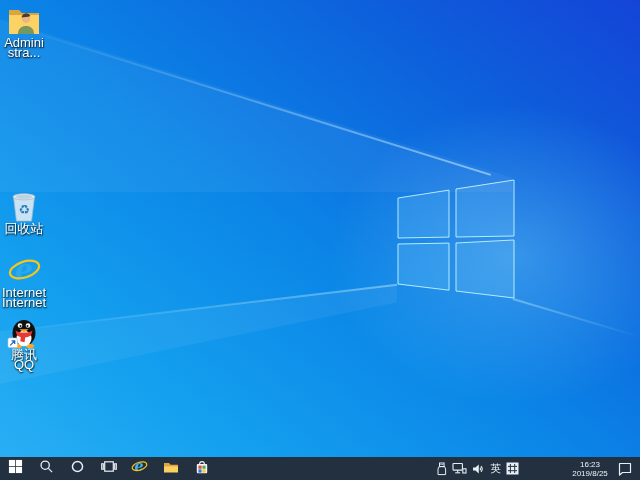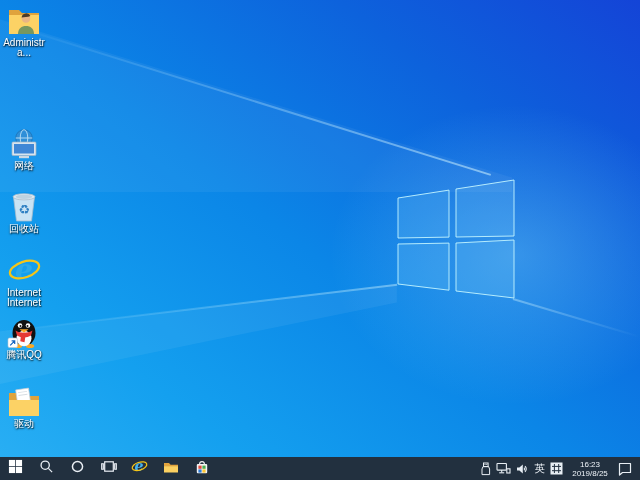--- a/index.html
+++ b/index.html
@@ -20,32 +20,32 @@
   .ray3 { left:513px; top:298px; width:132px; transform:rotate(16.6deg);
     background:linear-gradient(to right, rgba(210,245,255,.40), rgba(255,255,255,0)); }
   .wedge { position:absolute; inset:0; }
   .wedge1 { clip-path:polygon(0 4%, 80% 37%, 80% 40%, 0 40%); background:rgba(255,255,255,.05); }
   .wedge2 { clip-path:polygon(0 69%, 62% 59.5%, 62% 63%, 0 80%); background:rgba(255,255,255,.06); }
   .winlogo { position:absolute; left:396px; top:176px; }
 
   
   .dicon { position:absolute; width:46px; text-align:center; cursor:default; }
   .dicon svg { display:block; margin:0 auto; }
-  .dlabel { margin-top:1px; font-size:10px; line-height:10px; color:#fff;
+  .dlabel { margin-top:1px; font-size:13px; line-height:10px; color:#fff;
     text-shadow:0 1px 2px rgba(0,0,0,.75), 1px 1px 1px rgba(0,0,0,.5);
     word-wrap:break-word; }
 
   
   #taskbar { position:absolute; left:0; bottom:0; width:640px; height:23px;
     background:#22303f; display:flex; align-items:center; }
   .tb-btn { width:31px; height:23px; display:flex; align-items:center; justify-content:center; }
   #tray { margin-left:auto; display:flex; align-items:center; gap:5px; padding-right:7px; height:23px; }
   .tray-ic { display:flex; align-items:center; justify-content:center; height:23px; }
   .ime-lang { color:#eef3f8; font-size:10.5px; line-height:23px; }
-  .clock { color:#eef3f8; font-size:8px; line-height:9px; text-align:center; width:44px; }
+  .clock { color:#eef3f8; font-size:8px; line-height:9px; text-align:center; width:44px;margin-left:44px; }
 </style>
 </head>
 <body>
 
 <div id="screen">
 
   <div class="glow"></div>
   <div class="wedge wedge1"></div>
   <div class="wedge wedge2"></div>
   <div class="ray ray1"></div>
@@ -72,33 +72,20 @@
           <path d="M11 29 c0-5.6 3.6-8 8-8 s8 2.4 8 8 z" fill="#77975f"></path>
         </g>
       </svg>
     </span>
     <div class="dlabel">Administra...</div>
   </div>
 
 
 
 
-  <div class="dicon" style="left:1px;top:129px">
-    <span>
-      <svg width="34" height="31" viewBox="0 0 34 31">
-        <circle cx="17" cy="9" r="8.3" fill="#2f8fd8" stroke="#1c6dad" stroke-width=".7"></circle>
-        <ellipse cx="17" cy="9" rx="3.8" ry="8.3" fill="none" stroke="#bfe2f7" stroke-width=".9"></ellipse>
-        <line x1="8.7" y1="9" x2="25.3" y2="9" stroke="#bfe2f7" stroke-width=".9"></line>
-        <rect x="5" y="13" width="24" height="13.5" rx="1" fill="#d7e4ef" stroke="#9fb4c6" stroke-width=".7"></rect>
-        <rect x="7" y="15" width="20" height="9.5" fill="#3f87d6"></rect>
-        <rect x="12" y="27" width="10" height="2.2" fill="#cdd9e3"></rect>
-      </svg>
-    </span>
-    <div class="dlabel">网络</div>
-  </div>
 
   <div class="dicon" style="left:1px;top:191px">
     <span>
       <svg width="32" height="32" viewBox="0 0 32 32">
         <path d="M5.5 6 L8.5 30 H23.5 L26.5 6" fill="rgba(226,237,245,.88)" stroke="#a8bccb" stroke-width=".8"></path>
         <ellipse cx="16" cy="5.8" rx="11" ry="3.1" fill="#dde8f0" stroke="#a8bccb" stroke-width=".8"></ellipse>
         <ellipse cx="16" cy="5.8" rx="8.3" ry="2.1" fill="#bdd2e0"></ellipse>
         <text x="16" y="23" font-size="13" text-anchor="middle" fill="#2e7fc2">♻</text>
       </svg>
     </span>
@@ -131,34 +118,20 @@
         <path d="M14 20 l4.5 .8 -1 6.5 -4.2 -1 z" fill="#e53935"></path>
         <g>
           <rect x="1" y="23" width="9.5" height="9.5" rx="1.5" fill="#fff" stroke="#b9c6d2" stroke-width=".6"></rect>
           <path d="M3.2 30.4 L7.4 26.2 M4.6 25.9 h3.1 v3.1" stroke="#1664c0" stroke-width="1.2" fill="none"></path>
         </g>
       </svg>
     </span>
     <div class="dlabel">腾讯QQ</div>
   </div>
 
-  <div class="dicon" style="left:1px;top:387px">
-    <span>
-      <svg width="34" height="31" viewBox="0 0 34 31">
-        <path d="M2 6 h10 l3 3 h17 v20 H2 Z" fill="#dfa33d"></path>
-        <g transform="rotate(-8 16 12)">
-          <rect x="10" y="2" width="13" height="16" fill="#fff" stroke="#c4cdd4" stroke-width=".7"></rect>
-          <line x1="12" y1="5" x2="21" y2="5" stroke="#d7dde2"></line>
-            <line x1="12" y1="8" x2="21" y2="8" stroke="#d7dde2"></line>
-        </g>
-        <path d="M2 13 h30 v16 H2 Z" fill="#fcd265"></path>
-      </svg>
-    </span>
-    <div class="dlabel">驱动</div>
-  </div>
 
   <div id="taskbar">
 
     <div class="tb-btn">
       <span>
         <svg width="15" height="15" viewBox="0 0 16 16" fill="#fff">
           <rect x="1" y="1" width="6.6" height="6.6"></rect>
             <rect x="8.4" y="1" width="6.6" height="6.6"></rect>
           <rect x="1" y="8.4" width="6.6" height="6.6"></rect>
             <rect x="8.4" y="8.4" width="6.6" height="6.6"></rect>

